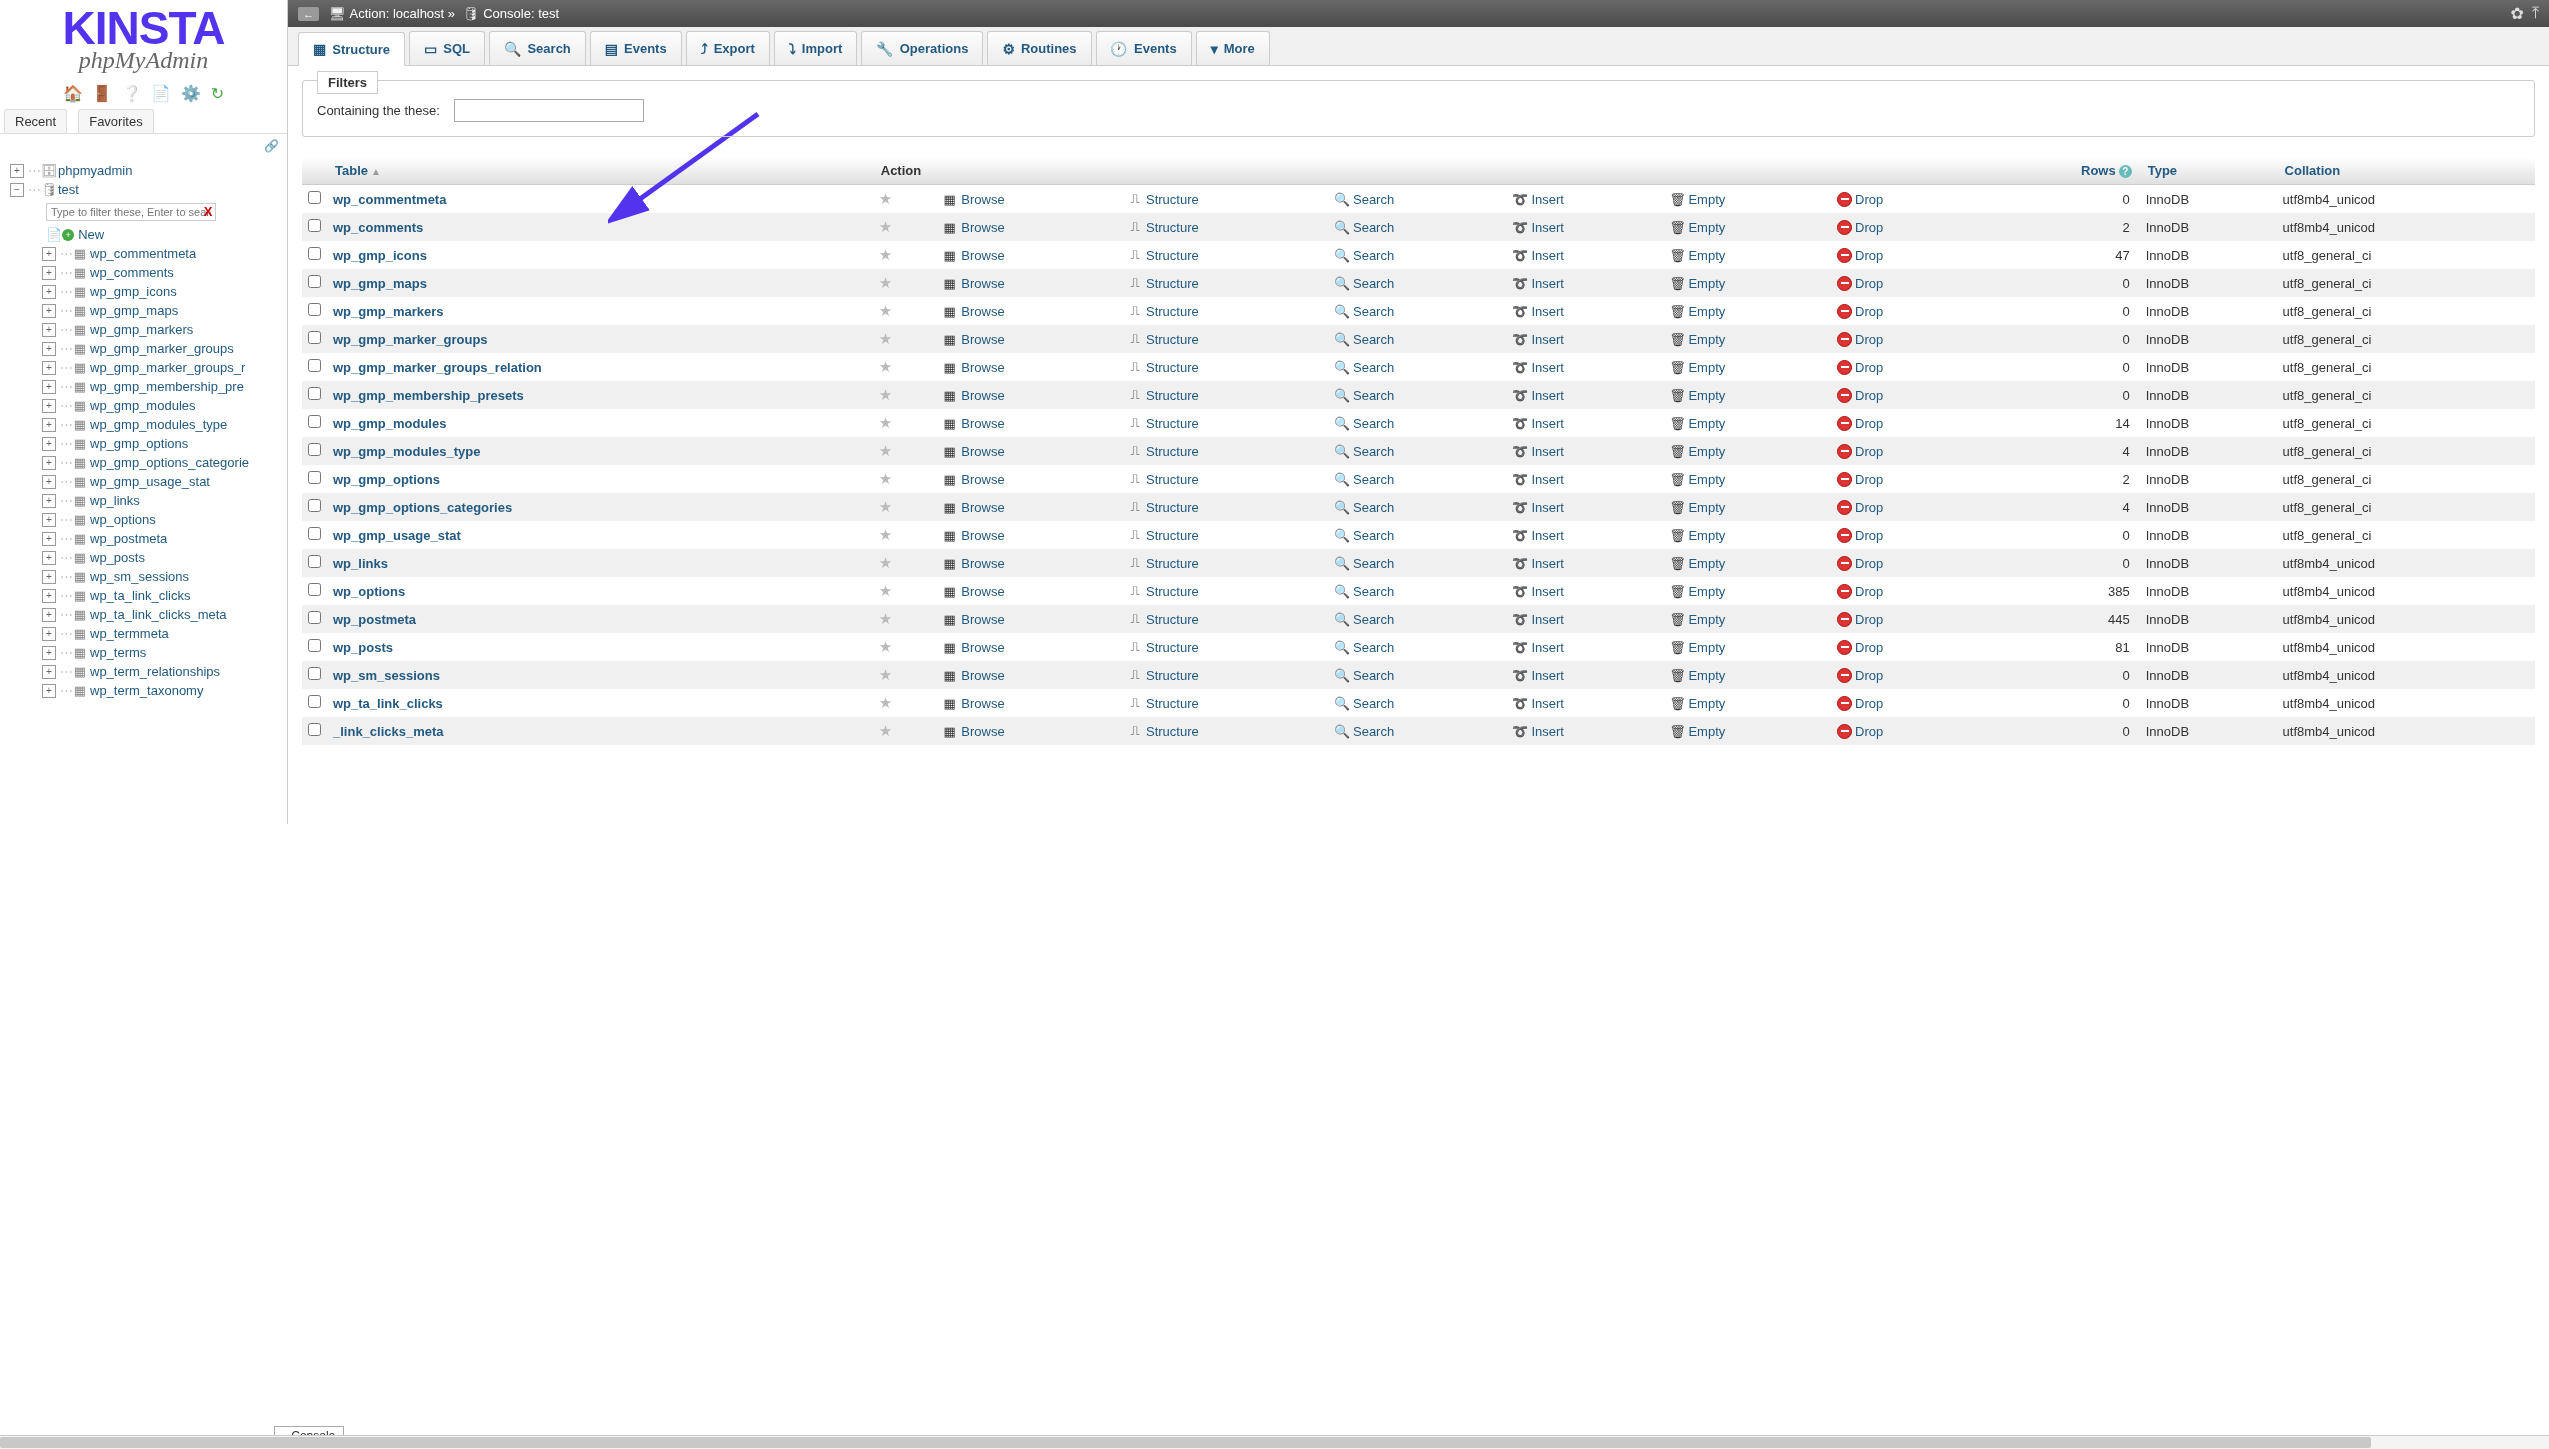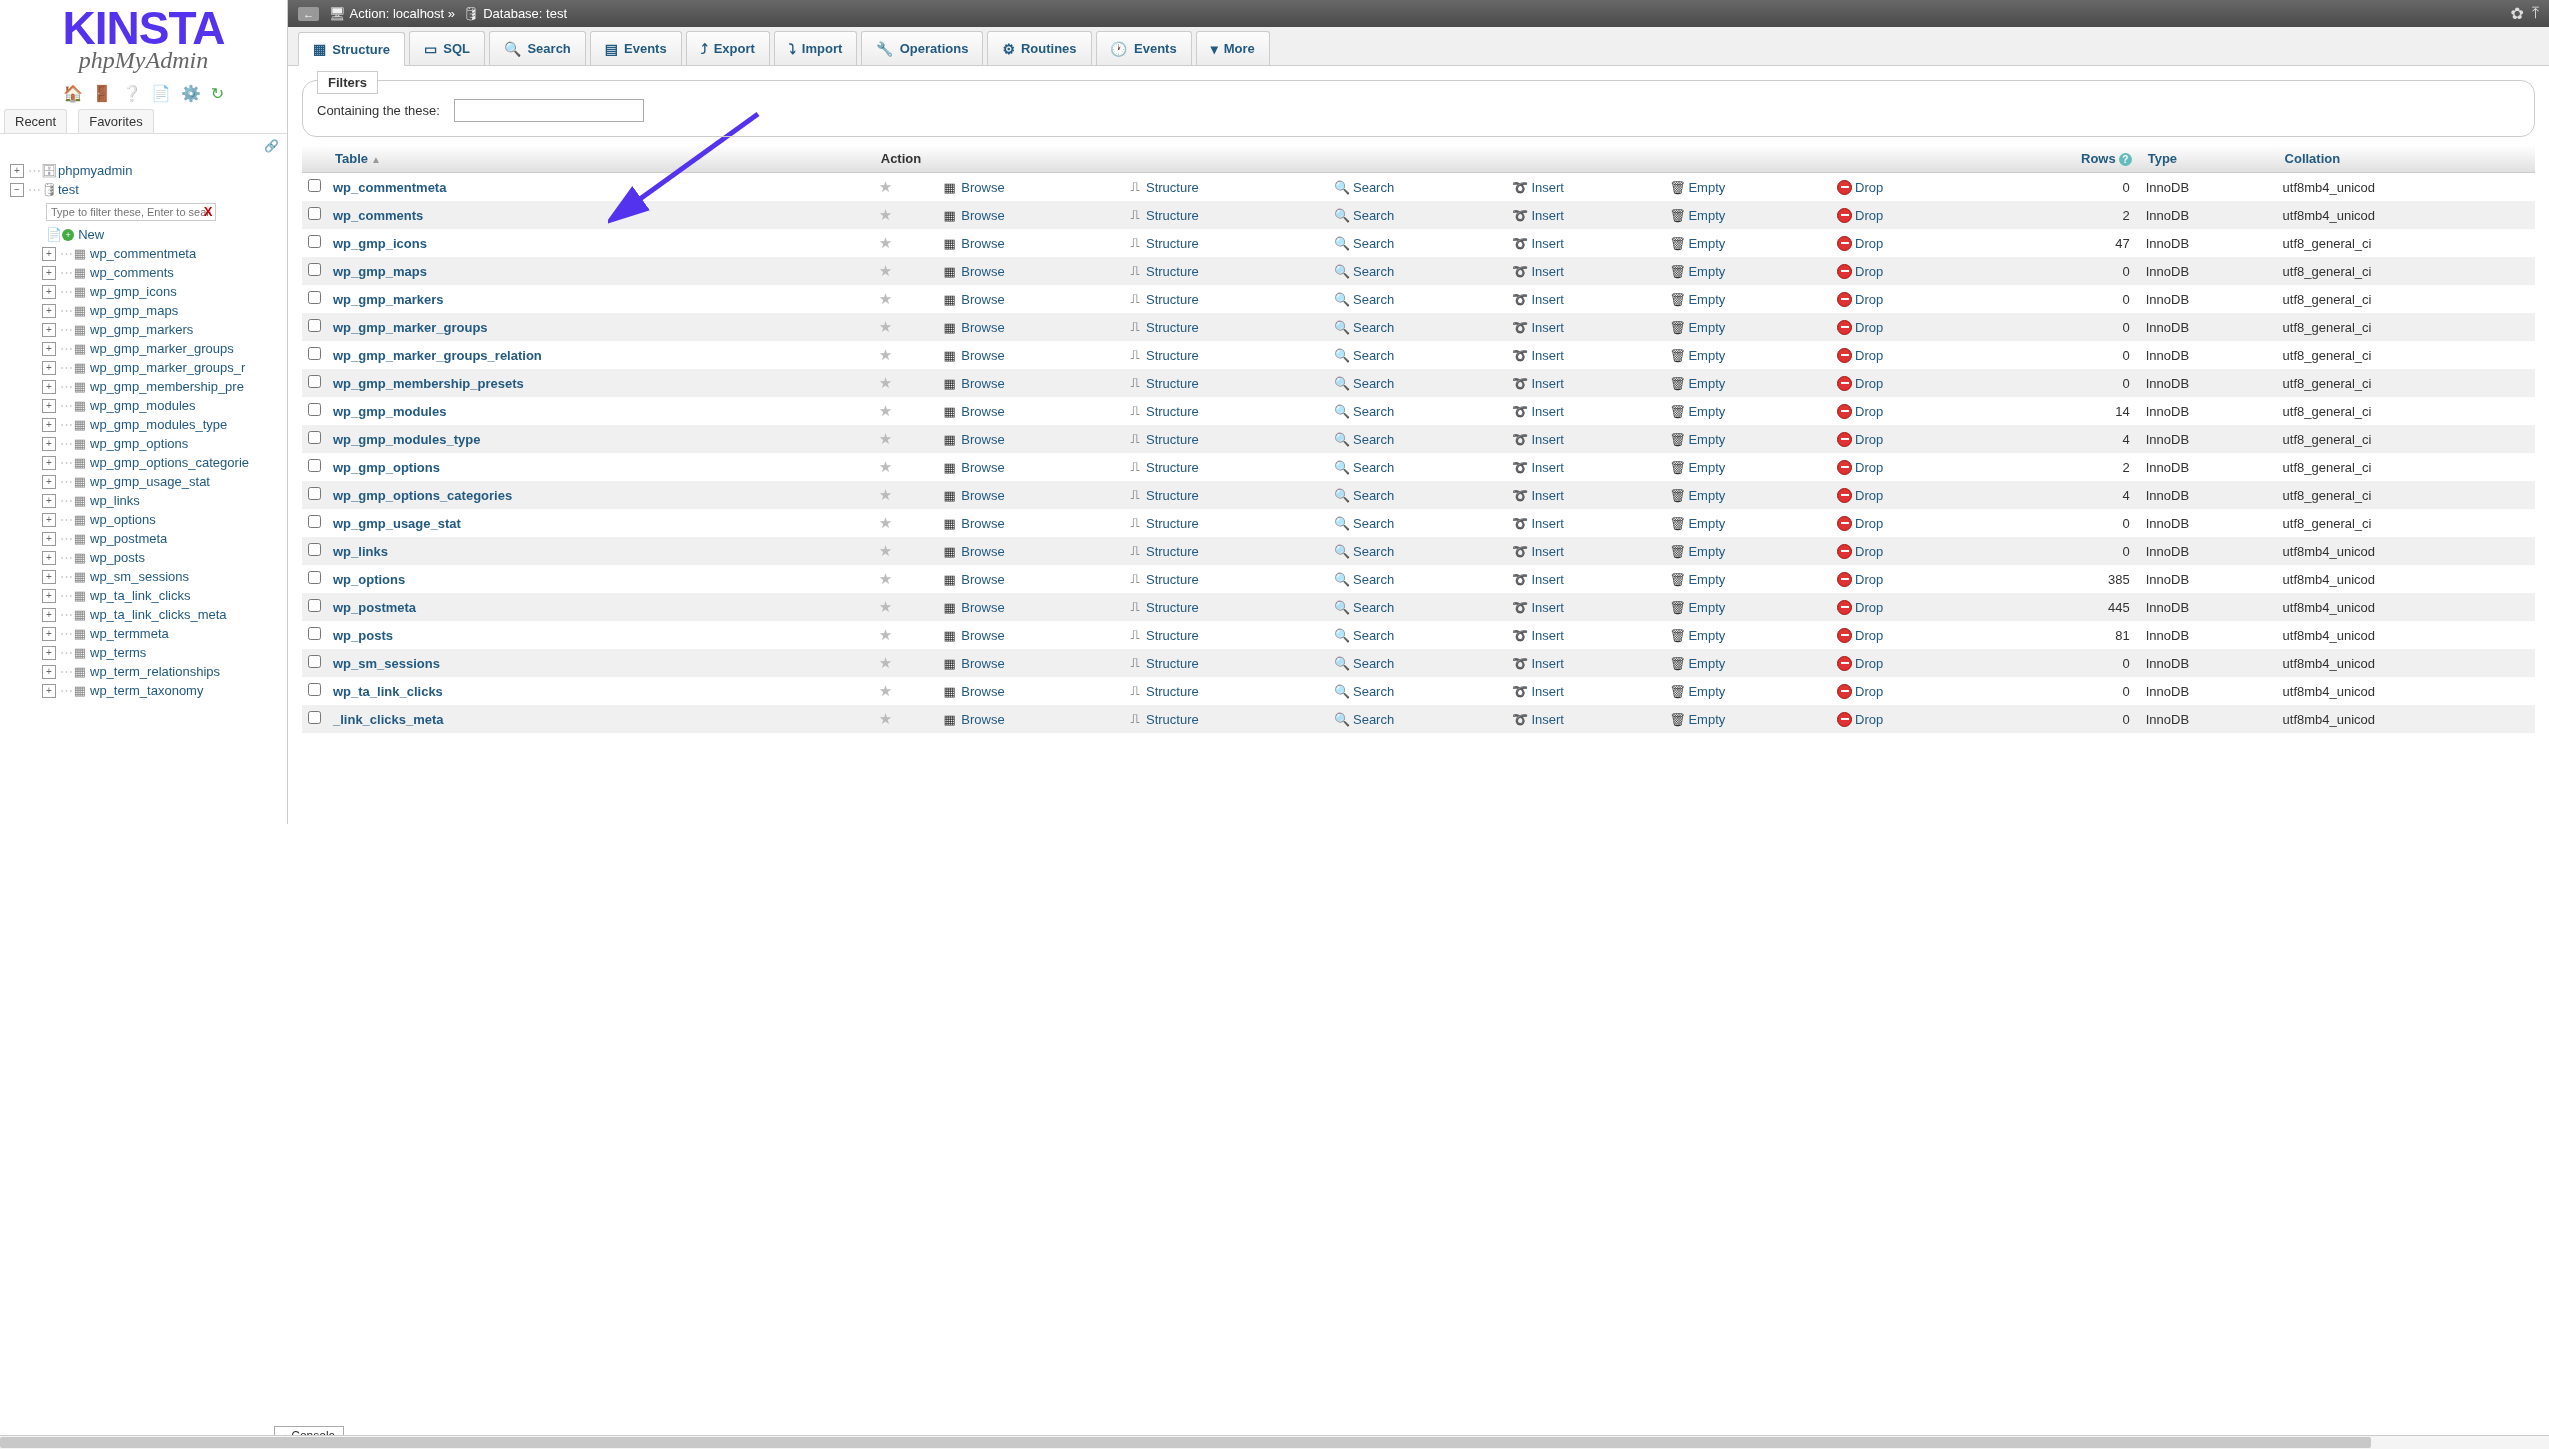--- a/index.html
+++ b/index.html
@@ -39,21 +39,21 @@
 .topbar .right-icons { margin-left: auto; display: flex; gap: 8px; }
 .topbar .right-icons span { cursor: pointer; opacity: 0.8; font-size: 16px; }
 
 .toptabs { display: flex; background: #f0f0f0; border-bottom: 1px solid #ccc; padding-left: 8px; }
 .toptab { padding: 8px 14px; display: flex; align-items: center; gap: 6px; border: 1px solid #ccc; border-bottom: none; background: linear-gradient(#fdfdfd,#ececec); margin: 4px 2px 0; border-radius: 3px 3px 0 0; cursor: pointer; color: #235a81; font-weight: bold; }
 .toptab.active { background: #fff; border-bottom: 1px solid #fff; position: relative; top: 1px; }
 .toptab .ticon { font-size: 14px; }
 
 .content { padding: 14px; overflow: auto; flex: 1; position: relative; }
 
-.filters-box { border: 1px solid #ccc; border-radius: 14px; padding: 18px 14px 14px; margin-bottom: 8px; position: relative; }
+.filters-box { border: 1px solid #ccc; border-radius: 3px; padding: 18px 14px 14px; margin-bottom: 20px; position: relative; }
 .filters-legend { position: absolute; top: -10px; left: 14px; background: #fff; border: 1px solid #ccc; padding: 3px 10px; font-weight: bold; font-size: 13px; }
 .filters-box label { font-size: 13px; }
 .filters-box input { margin-left: 10px; padding: 3px; width: 190px; border: 1px solid #aaa; }
 
 .arrow-annotation { position: absolute; top: 38px; left: 320px; pointer-events: none; }
 
 .tbl { width: 100%; border-collapse: collapse; }
 .tbl th { background: linear-gradient(#fff,#e0e0e0); border-bottom: 1px solid #ccc; text-align: left; padding: 6px 8px; font-size: 13px; font-weight: bold; color: #333; }
 .tbl th.sortable { color: #235a81; cursor: pointer; }
 .tbl td { padding: 5px 6px; font-size: 13px; vertical-align: middle; white-space: nowrap; }
@@ -272,21 +272,21 @@
   </div>
 
   <div class="main">
     <div class="topbar">
       <span class="arrow-left">←</span>
       <span class="crumb-icon">🖥</span>
       <span>Action:</span>&nbsp;
       <span>localhost</span>
       &nbsp;<span>»</span>&nbsp;
       <span class="crumb-icon">🛢</span>
-      <span>Database:</span>&nbsp;
+      <span>Console:</span>&nbsp;
       <span>test</span>
       <div class="right-icons">
         <span>✿</span>
         <span>⤒</span>
       </div>
     </div>
 
     <div class="toptabs" id="toptabs-row">
         <div class="toptab active">
           <span class="ticon">▦</span>

